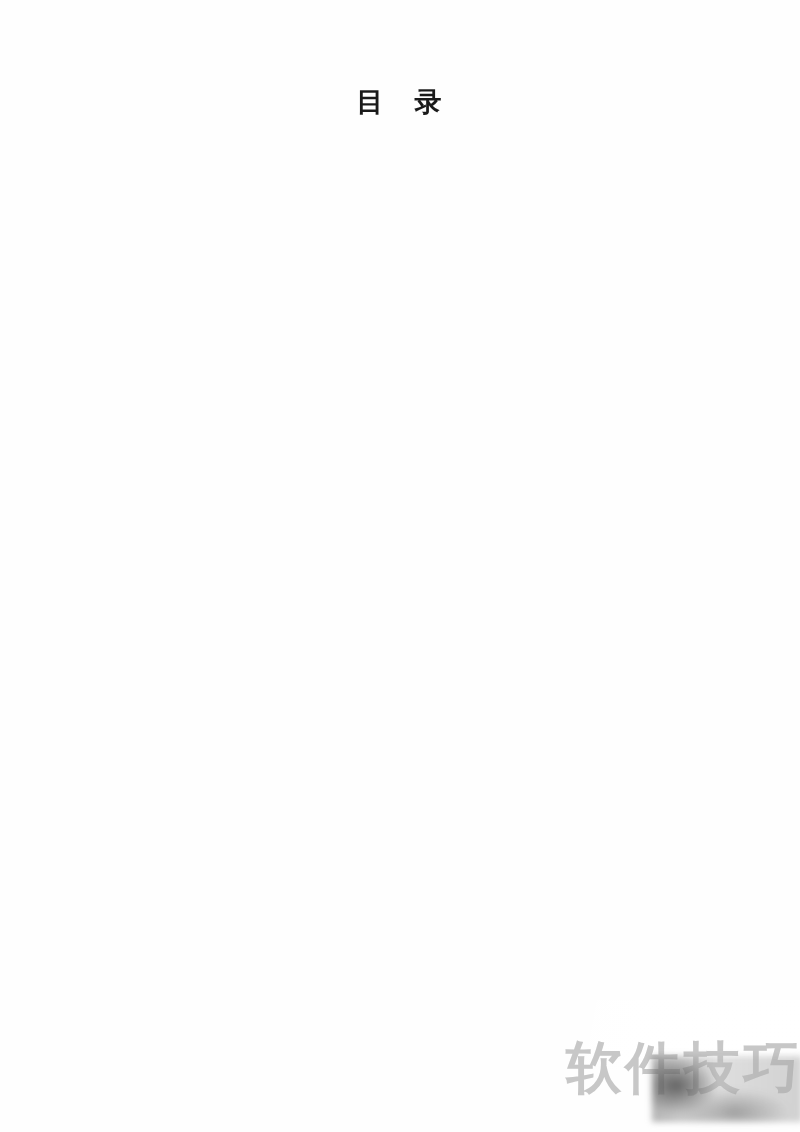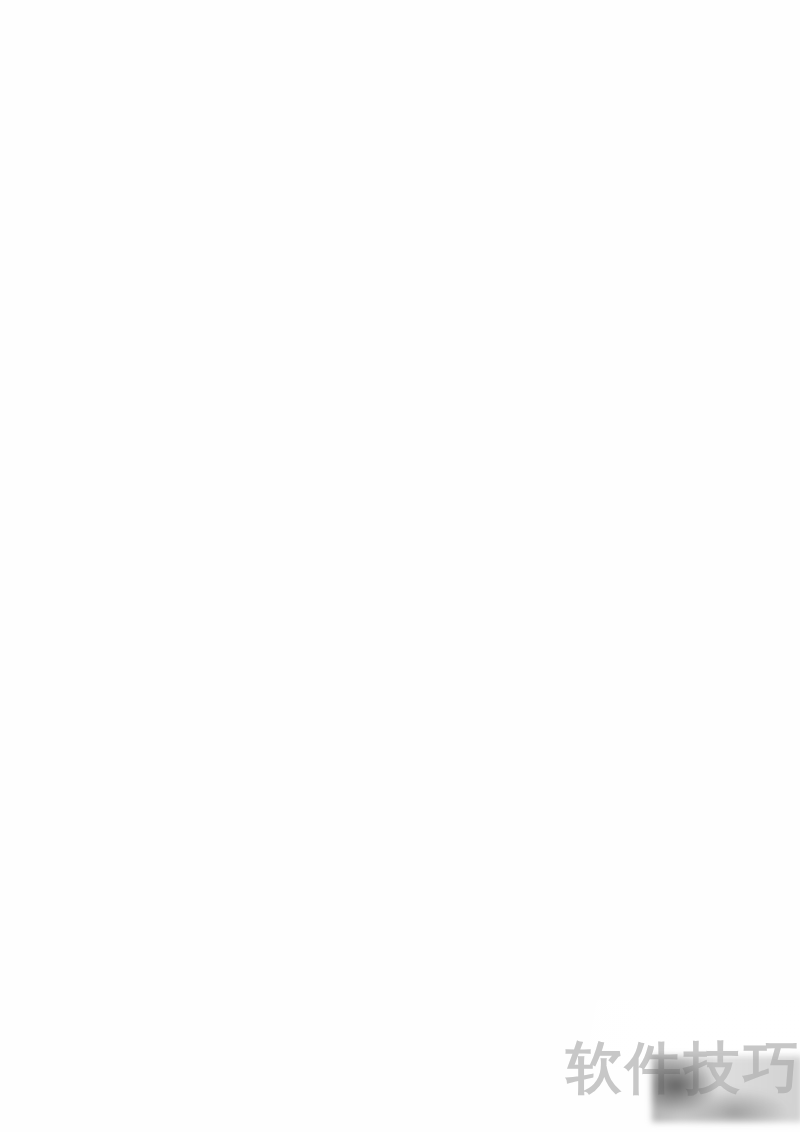--- a/index.html
+++ b/index.html
@@ -53,20 +53,21 @@
       radial-gradient(ellipse 70px 30px at 55% 85%, rgba(110,110,110,.55), rgba(120,120,120,0) 80%),
       linear-gradient(to right, rgba(120,120,120,.55), rgba(185,185,185,.45) 45%, rgba(165,165,165,.5));
     filter:blur(3px);
   }
 </style>
 </head>
 <body>
 
 <div class="page">
 
+  <h1 class="doc-title">目　录</h1>
 
   <div class="toc" id="toc"></div>
 
   <div class="scan-wash"></div>
 
   <div class="watermark">软件技巧</div>
 
   <div class="scan-blob"></div>
 
 </div>

